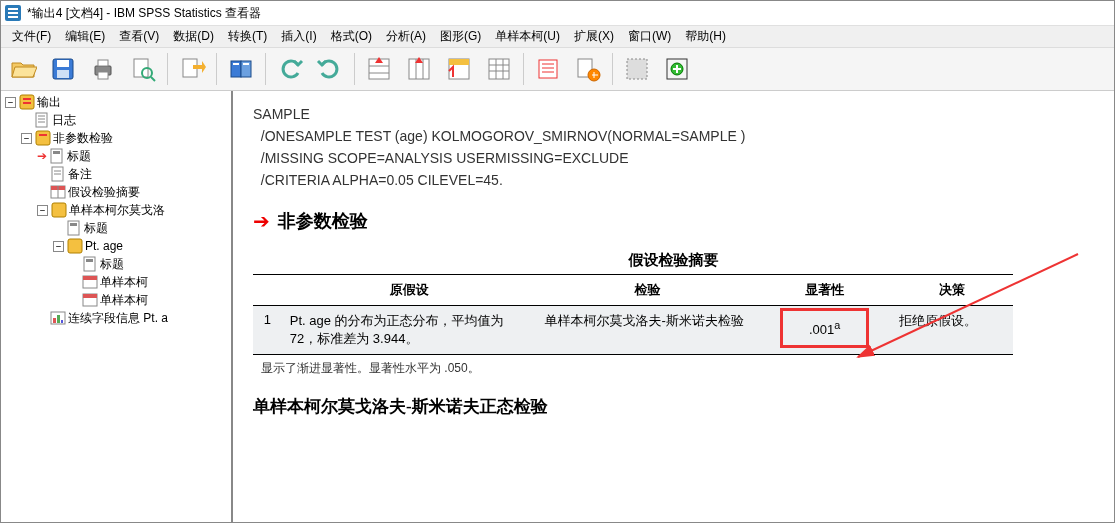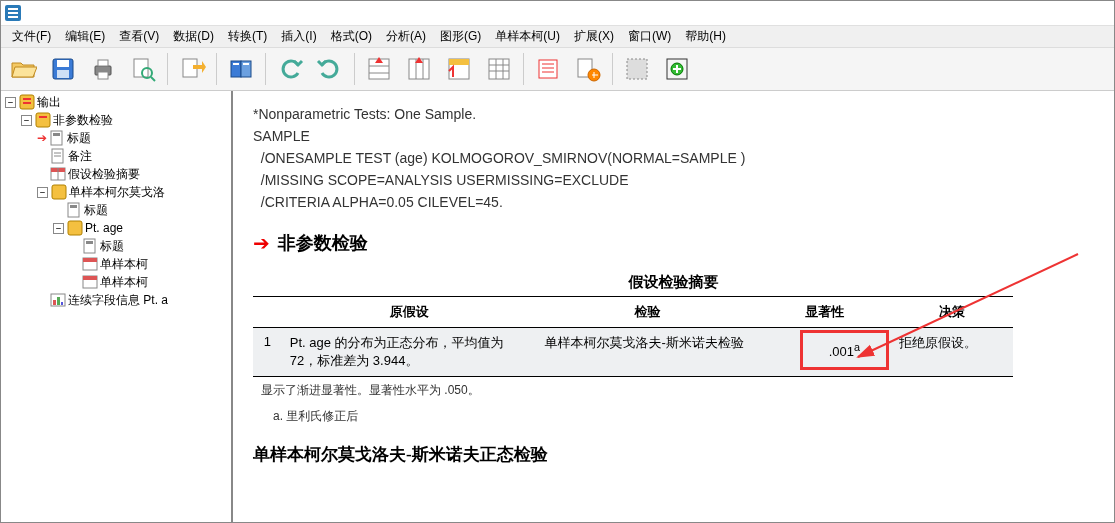--- a/index.html
+++ b/index.html
@@ -47,20 +47,21 @@
 
 <div class="titlebar">
   <span class="app-icon">
     <svg width="16" height="16">
         <rect x="0" y="0" width="16" height="16" rx="2" fill="#2a7ab8"></rect>
         <rect x="3" y="3" width="10" height="2" fill="#fff"></rect>
         <rect x="3" y="7" width="10" height="2" fill="#fff"></rect>
         <rect x="3" y="11" width="10" height="2" fill="#fff"></rect>
       </svg>
   </span>
+  <span class="title">*输出4 [文档4] - IBM SPSS Statistics 查看器</span>
 </div>
 
 <div class="menubar">
   <span class="menu-item">文件(F)</span>
   <span class="menu-item">编辑(E)</span>
   <span class="menu-item">查看(V)</span>
   <span class="menu-item">数据(D)</span>
   <span class="menu-item">转换(T)</span>
   <span class="menu-item">插入(I)</span>
   <span class="menu-item">格式(O)</span>
@@ -202,20 +203,32 @@
           <span class="ticon">
             <svg width="16" height="16">
               <rect x="1" y="1" width="14" height="14" rx="2" fill="#f4c040" stroke="#b08000"></rect>
               <rect x="4" y="4" width="8" height="2" fill="#e33"></rect>
               <rect x="4" y="8" width="8" height="2" fill="#e33"></rect>
             </svg>
           </span>
           <span>输出</span>
         </div>
       <div class="tree-row indent-1">
+          <span class="exp-sp"></span>
+          <span class="ticon">
+            <svg width="16" height="16">
+              <rect x="2" y="1" width="11" height="14" fill="#fff" stroke="#888"></rect>
+              <line x1="4" y1="4" x2="11" y2="4" stroke="#888"></line>
+              <line x1="4" y1="7" x2="11" y2="7" stroke="#888"></line>
+              <line x1="4" y1="10" x2="11" y2="10" stroke="#888"></line>
+            </svg>
+          </span>
+          <span>日志</span>
+        </div>
+      <div class="tree-row indent-1">
           <span class="exp">−</span>
           <span class="ticon">
             <svg width="16" height="16">
               <rect x="1" y="1" width="14" height="14" rx="2" fill="#f4c040" stroke="#b08000"></rect>
               <rect x="4" y="4" width="8" height="2" fill="#e33"></rect>
             </svg>
           </span>
           <span>非参数检验</span>
         </div>
       <div class="tree-row indent-2">
@@ -318,21 +331,20 @@
               <rect x="11" y="10" width="2" height="3" fill="#55d"></rect>
             </svg>
           </span>
           <span>连续字段信息 Pt. a</span>
         </div>
     </div>
   </div>
 
   <div class="viewer-pane">
     <div class="syntax">
-      <div class="line">*Nonparametric Tests: One Sample.</div>
       <div class="line">SAMPLE</div>
       <div class="line">  /ONESAMPLE TEST (age) KOLMOGOROV_SMIRNOV(NORMAL=SAMPLE )</div>
       <div class="line">  /MISSING SCOPE=ANALYSIS USERMISSING=EXCLUDE</div>
       <div class="line">  /CRITERIA ALPHA=0.05 CILEVEL=45.</div>
     </div>
 
     <div class="section-row">
       <span class="red-arrow">➔</span>
       <span class="section-title">非参数检验</span>
     </div>
@@ -356,26 +368,25 @@
             <th>检验</th>
             <th>显著性</th>
             <th>决策</th>
           </tr>
         </thead>
         <tbody>
           <tr>
             <td class="rn">1</td>
             <td style="width:230px;">Pt. age 的分布为正态分布，平均值为 72，标准差为 3.944。</td>
             <td style="width:200px;margin-left:40px;">单样本柯尔莫戈洛夫-斯米诺夫检验</td>
-            <td style="width:120px; text-align:right; padding:2px;">
+            <td style="width:120px; text-align:center; padding:2px;">
               <span class="sig-box"><span>.001</span><sup>a</sup></span>
             </td>
             <td style="width:110px;">拒绝原假设。</td>
           </tr>
         </tbody>
       </table>
       <div class="footnote">显示了渐进显著性。显著性水平为 .050。</div>
-      <div class="footnote" style="padding-left:20px;">a. 里利氏修正后</div>
     </div>
 
     <div class="section2">单样本柯尔莫戈洛夫-斯米诺夫正态检验</div>
   </div>
 </div>
 
 </body></html>

